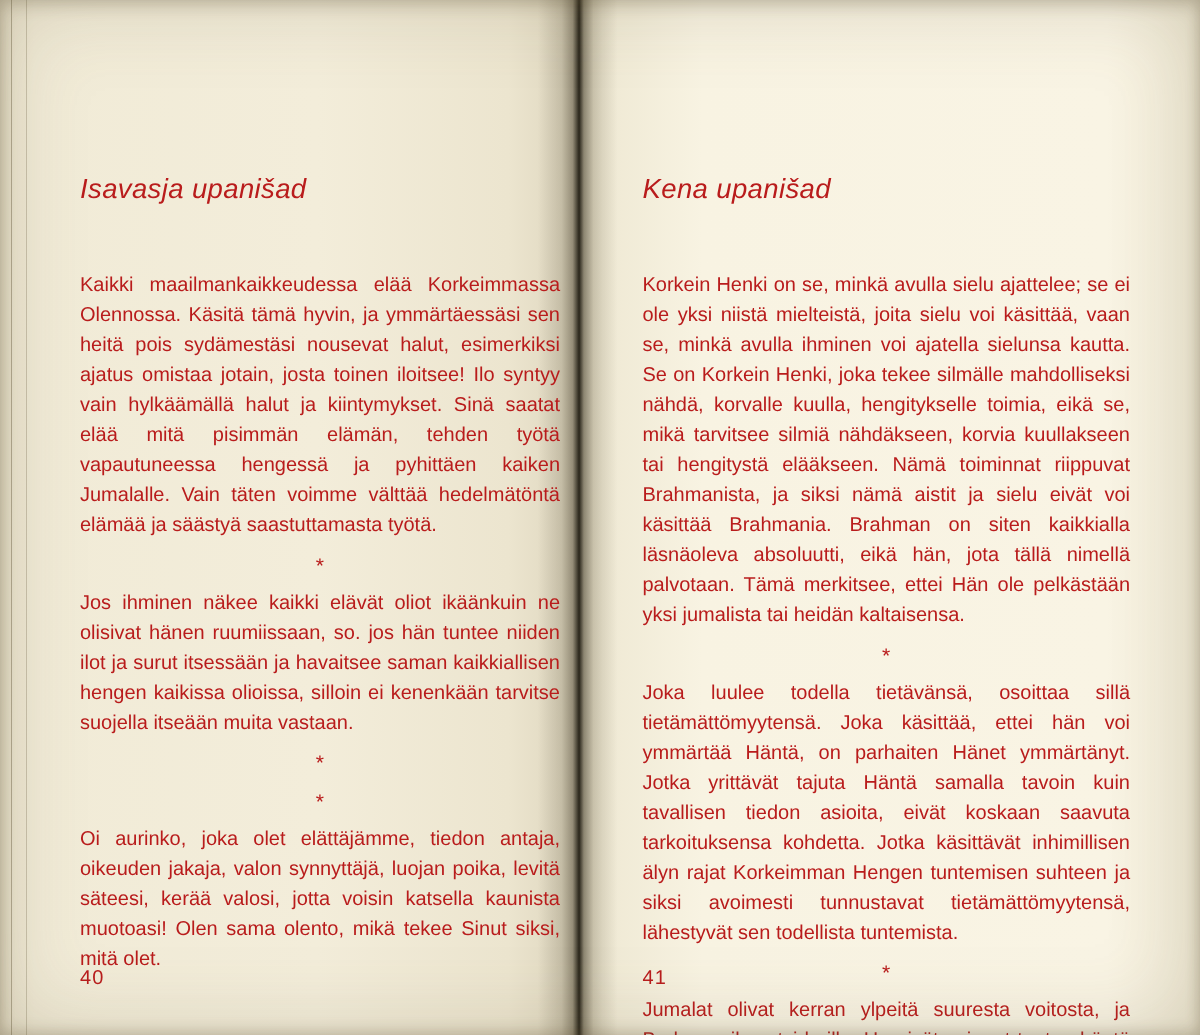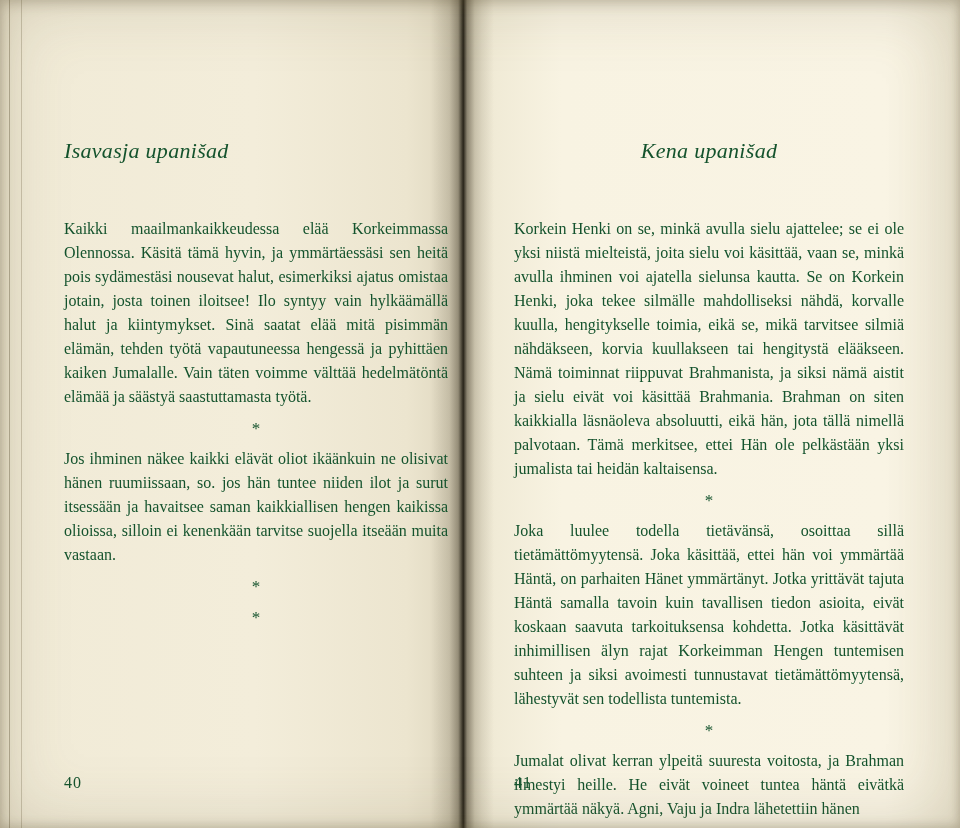--- a/index.html
+++ b/index.html
@@ -5,22 +5,22 @@
   html, body {
     margin: 0;
     padding: 0;
     background: #d8d0ba;
   }
   .spread {
     position: relative;
     width: 960px;
     height: 828px;
     overflow: hidden;
-    font-family: Liberation Serif, serif;
-    color: #14532d;
+    font-family: Liberation Sans, sans-serif;
+    color: #b91c1c;
   }
   .page {
     position: absolute;
     top: 0;
     bottom: 0;
   }
   .page--left {
     left: 0;
     width: 462px;
     background: linear-gradient(90deg, #e9e2cc 0%, #f1ebd7 6%, #f3edda 55%, #ece5cf 88%, #ddd5bd 100%);
@@ -77,21 +77,21 @@
   .content--left  { left: 64px;  width: 384px; }
   .content--right { left: 514px; width: 390px; }
   .page-header {
     position: absolute;
     top: 138px;
     width: 100%;
     font-style: italic;
     font-size: 22px;
     letter-spacing: 0.3px;
   }
-  .page-header--right { text-align: center; }
+  .page-header--right { text-align: left; }
   .body-text {
     position: absolute;
     top: 217px;
     width: 100%;
     font-size: 16px;
     line-height: 24px;
     text-align: justify;
   }
   .body-text .para { margin: 0; }
   .body-text .separator {
@@ -122,20 +122,21 @@
   <div class="gutter-shadow"></div>
 
   <div class="content content--left">
     <div class="page-header page-header--left">Isavasja upanišad</div>
     <div class="body-text">
         <p class="para">Kaikki maailmankaikkeudessa elää Korkeimmassa Olennossa. Käsitä tämä hyvin, ja ymmärtäessäsi sen heitä pois sydämestäsi nousevat halut, esimerkiksi ajatus omistaa jotain, josta toinen iloitsee! Ilo syntyy vain hylkäämällä halut ja kiintymykset. Sinä saatat elää mitä pisimmän elämän, tehden työtä vapautuneessa hengessä ja pyhittäen kaiken Jumalalle. Vain täten voimme välttää hedelmätöntä elämää ja säästyä saastuttamasta työtä.</p>
         <div class="separator">*</div>
         <p class="para">Jos ihminen näkee kaikki elävät oliot ikäänkuin ne olisivat hänen ruumiissaan, so. jos hän tuntee niiden ilot ja surut itsessään ja havaitsee saman kaikkiallisen hengen kaikissa olioissa, silloin ei kenenkään tarvitse suojella itseään muita vastaan.</p>
         <div class="separator">*</div>
         <div class="separator">*</div>
+        <p class="para">Oi aurinko, joka olet elättäjämme, tiedon antaja, oikeuden jakaja, valon synnyttäjä, luojan poika, levitä säteesi, kerää valosi, jotta voisin katsella kaunista muotoasi! Olen sama olento, mikä tekee Sinut siksi, mitä olet.</p>
       </div>
     <div class="page-number page-number--left">40</div>
   </div>
 
   <div class="content content--right">
     <div class="page-header page-header--right">Kena upanišad</div>
     <div class="body-text">
         <p class="para">Korkein Henki on se, minkä avulla sielu ajattelee; se ei ole yksi niistä mielteistä, joita sielu voi käsittää, vaan se, minkä avulla ihminen voi ajatella sielunsa kautta. Se on Korkein Henki, joka tekee silmälle mahdolliseksi nähdä, korvalle kuulla, hengitykselle toimia, eikä se, mikä tarvitsee silmiä nähdäkseen, korvia kuullakseen tai hengitystä elääkseen. Nämä toiminnat riippuvat Brahmanista, ja siksi nämä aistit ja sielu eivät voi käsittää Brahmania. Brahman on siten kaikkialla läsnäoleva absoluutti, eikä hän, jota tällä nimellä palvotaan. Tämä merkitsee, ettei Hän ole pelkästään yksi jumalista tai heidän kaltaisensa.</p>
         <div class="separator">*</div>
         <p class="para">Joka luulee todella tietävänsä, osoittaa sillä tietämättömyytensä. Joka käsittää, ettei hän voi ymmärtää Häntä, on parhaiten Hänet ymmärtänyt. Jotka yrittävät tajuta Häntä samalla tavoin kuin tavallisen tiedon asioita, eivät koskaan saavuta tarkoituksensa kohdetta. Jotka käsittävät inhimillisen älyn rajat Korkeimman Hengen tuntemisen suhteen ja siksi avoimesti tunnustavat tietämättömyytensä, lähestyvät sen todellista tuntemista.</p>

